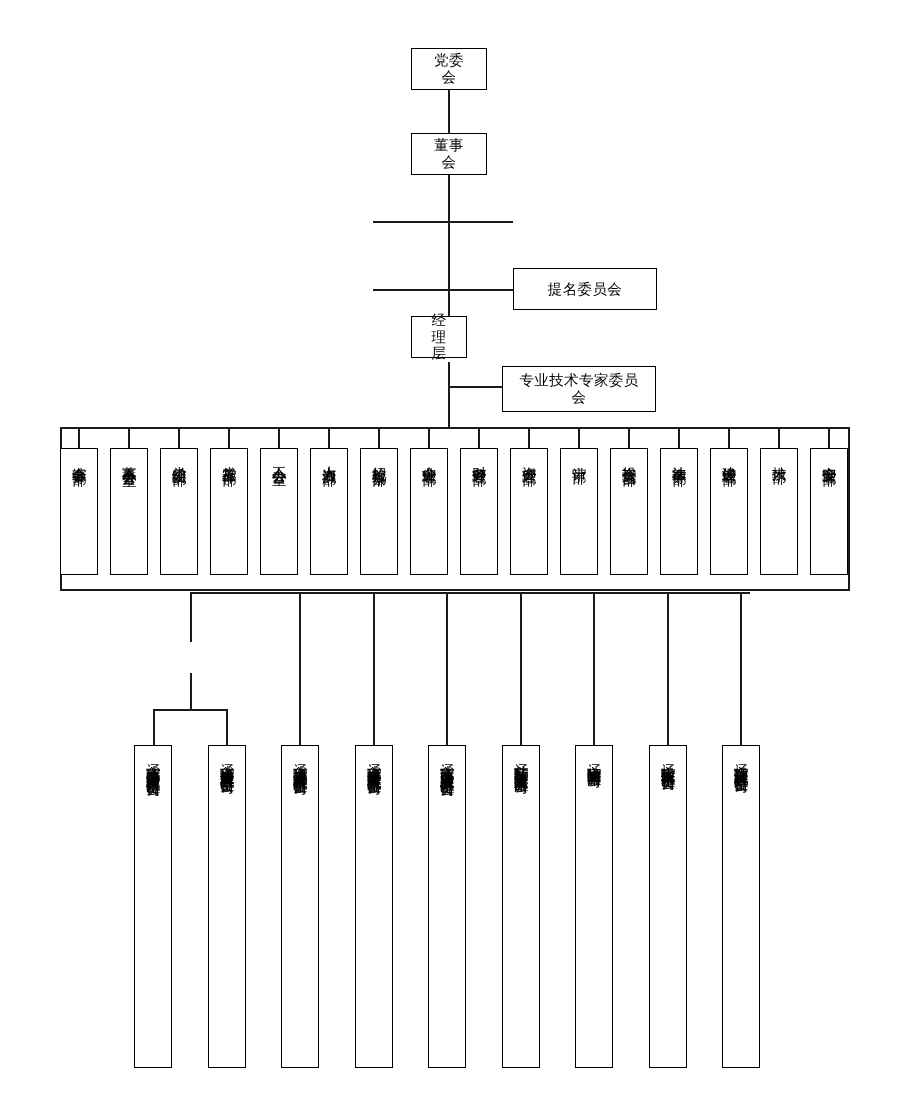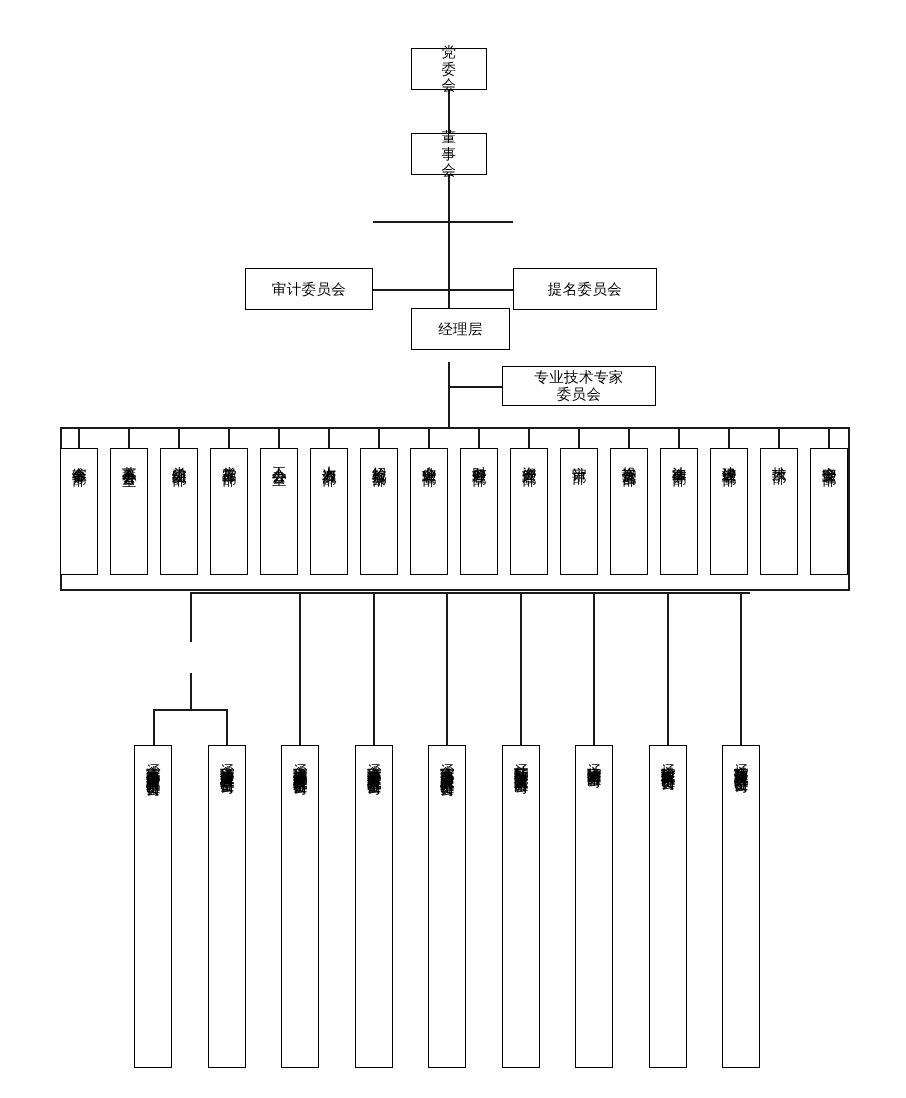--- a/index.html
+++ b/index.html
@@ -26,21 +26,21 @@
     justify-content: center;
     text-align: center;
     color: #000000;
     z-index: 3;
   }
   
   .box.h {
     font-size: 14.5px;
     line-height: 1.15;
     letter-spacing: 0.4px;
-    padding: 0 24px;
+    padding: 0 16px;
   }
   
   .box.v {
     writing-mode: vertical-rl;
     text-orientation: upright;
     font-size: 14.5px;
     line-height: 1.12;
     letter-spacing: 1.2px;
     padding: 6px 0;
     justify-content: flex-start;
@@ -84,24 +84,23 @@
   <div class="line v" style="left:190px; top:592px; height:50px;"></div>
 
   <div class="line v" style="left:190px; top:673px; height:38px;"></div>
 
   <div class="line h" style="left:153px; top:709px; width:75px;"></div>
   <div class="line v" style="left:153px; top:709px; height:36px;"></div>
   <div class="line v" style="left:226px; top:709px; height:36px;"></div>
 
 <div class="box h" style="left: 411px; top: 48px; width: 76px; height: 42px;">党委会</div>
     <div class="box h" style="left: 411px; top: 133px; width: 76px; height: 42px;">董事会</div>
-    <div class="box h" style="left: 411px; top: 308px; width: 99px; height: 42px;">经理层</div>
-    <div class="box h" style="left: 245px; top: 268px; width: 128px; height: 42px;">审计委员会</div>
+    <div class="box h" style="left: 411px; top: 316px; width: 56px; height: 42px;">经理层</div>
     <div class="box h" style="left: 513px; top: 268px; width: 144px; height: 42px;">提名委员会</div>
-    <div class="box h" style="left: 502px; top: 366px; width: 154px; height: 40px; text-align: center;">专业技术专家委员会</div>
+    <div class="box h" style="left: 502px; top: 366px; width: 154px; height: 46px; text-align: center;">专业技术专家委员会</div>
     <div class="line v" style="left: 78px; top: 427px; height: 21px;"></div>
     <div class="box v" style="left: 60px; top: 448px; width: 38px; height: 127px;">综合事务部</div>
     <div class="line v" style="left: 128px; top: 427px; height: 21px;"></div>
     <div class="box v" style="left: 110px; top: 448px; width: 38px; height: 127px;">董事会办公室</div>
     <div class="line v" style="left: 178px; top: 427px; height: 21px;"></div>
     <div class="box v" style="left: 160px; top: 448px; width: 38px; height: 127px;">党委组织部</div>
     <div class="line v" style="left: 228px; top: 427px; height: 21px;"></div>
     <div class="box v" style="left: 210px; top: 448px; width: 38px; height: 127px;">党群工作部</div>
     <div class="line v" style="left: 278px; top: 427px; height: 21px;"></div>
     <div class="box v" style="left: 260px; top: 448px; width: 38px; height: 127px;">工会办公室</div>

